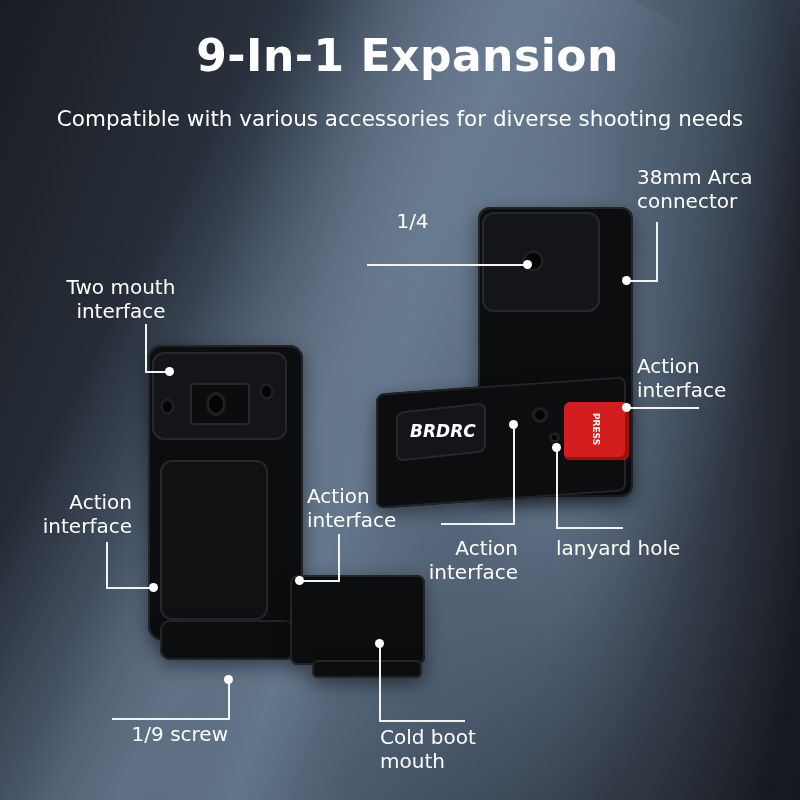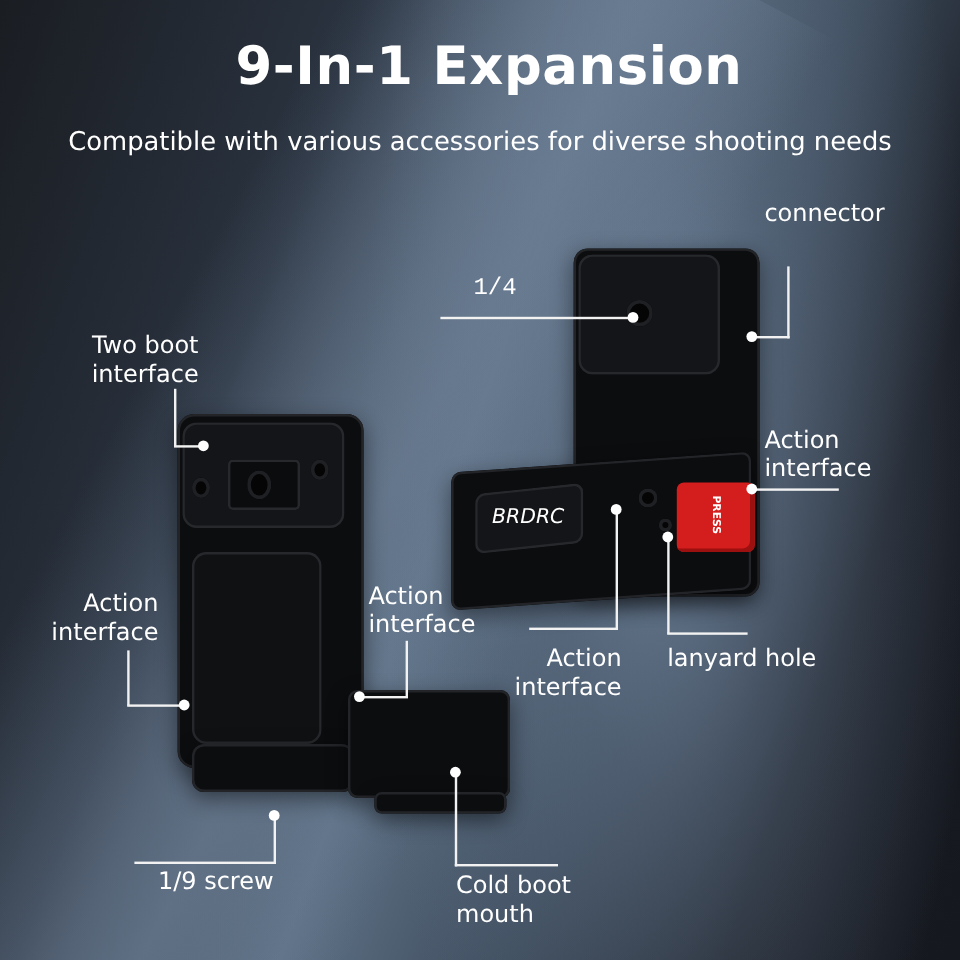--- a/index.html
+++ b/index.html
@@ -21,21 +21,21 @@
   .r{text-align:right;}
   .c{text-align:center;}
   .ln{position:absolute;background:#f2f2f2;}
   .dot{position:absolute;width:9px;height:9px;border-radius:50%;background:#fff;}
   
   .dev{position:absolute;background:#0c0d0f;border-radius:10px;
     box-shadow:inset 0 0 0 2px #222428, 0 6px 18px rgba(0,0,0,.45);}
   .plate{position:absolute;background:#141518;border-radius:12px;box-shadow:inset 0 0 0 2px #26282c;}
   .hole{position:absolute;border-radius:50%;background:#050506;box-shadow:inset 0 0 0 3px #1f2024;}
   .red{position:absolute;background:#d41d1d;border-radius:6px;box-shadow:inset -4px -3px 0 #9c1010;}
-  .brand{position:absolute;font-weight:normal;font-style:italic;font-size:17px;color:#fff;}
+  .brand{position:absolute;font-weight:bold;font-style:italic;font-size:17px;color:#fff;}
   .press{position:absolute;font-size:9px;color:#fff;transform:rotate(90deg);font-weight:bold;}
 </style>
 </head>
 <body>
 
 <div class="bg"></div>
 <div class="beam"></div>
 
 <div class="title">9-In-1 Expansion</div>
 <div class="subtitle">Compatible with various accessories for diverse shooting needs</div>
@@ -60,34 +60,35 @@
   <div class="hole" style="left:259px;top:383px;width:15px;height:17px;"></div>
   <div class="plate" style="left:190px;top:383px;width:60px;height:42px;border-radius:4px;background:#0b0c0e;"></div>
   <div class="hole" style="left:206px;top:392px;width:20px;height:24px;"></div>
   <div class="plate" style="left:160px;top:460px;width:108px;height:160px;border-radius:12px;background:#101113;"></div>
   <div class="dev" style="left:160px;top:620px;width:135px;height:40px;border-radius:10px;"></div>
   <div class="dev" style="left:290px;top:575px;width:135px;height:90px;border-radius:8px;"></div>
   <div class="dev" style="left:312px;top:660px;width:110px;height:18px;border-radius:6px;"></div>
 </div>
 
 <div class="label" style="left:637px;top:165px;">
+  <div>38mm Arca</div>
   <div>connector</div>
 </div>
 <div class="ln" style="left:656px;top:222px;width:2px;height:60px;"></div>
 <div class="ln" style="left:627px;top:280px;width:31px;height:2px;"></div>
 <div class="dot" style="left:622px;top:276px;"></div>
 
-<div class="label c" style="left:350px;top:229px;width:125px;font-family:Liberation Mono, monospace;">
+<div class="label c" style="left:350px;top:209px;width:125px;">
   <div>1/4</div>
 </div>
 <div class="ln" style="left:367px;top:264px;width:162px;height:2px;"></div>
 <div class="dot" style="left:523px;top:260px;"></div>
 
 <div class="label c" style="left:62px;top:275px;width:118px;">
-  <div>Two boot</div>
+  <div>Two mouth</div>
   <div>interface</div>
 </div>
 <div class="ln" style="left:145px;top:324px;width:2px;height:48px;"></div>
 <div class="ln" style="left:145px;top:371px;width:24px;height:2px;"></div>
 <div class="dot" style="left:165px;top:367px;"></div>
 
 <div class="label" style="left:637px;top:354px;">
   <div>Action</div>
   <div>interface</div>
 </div>

